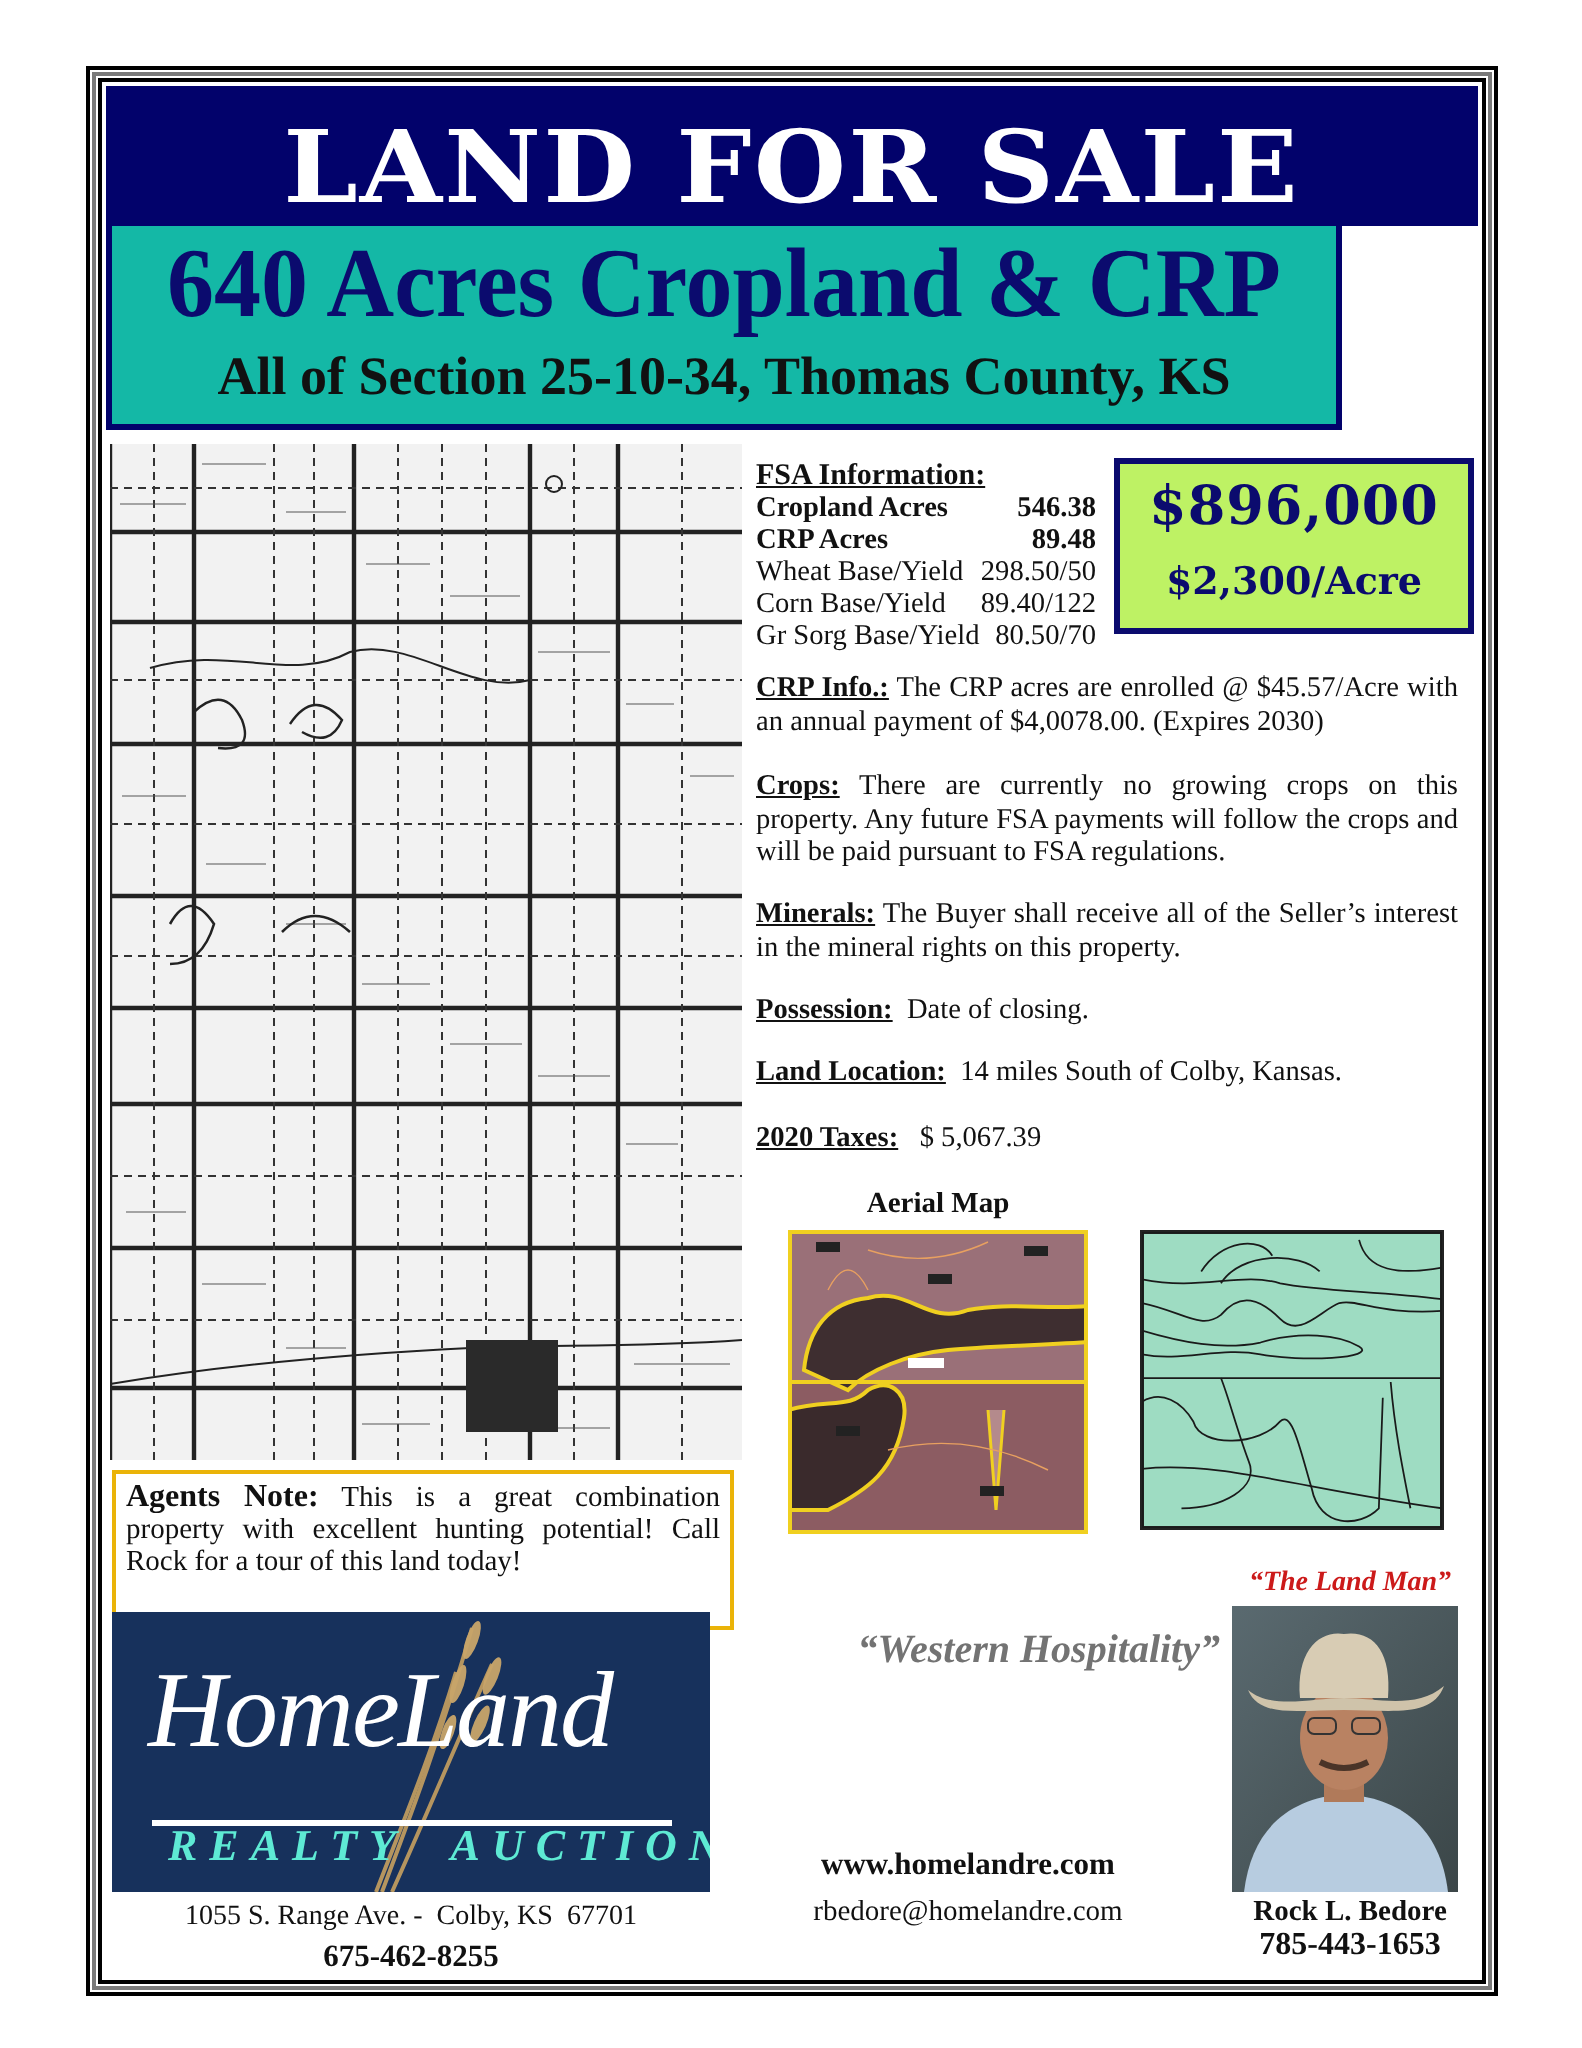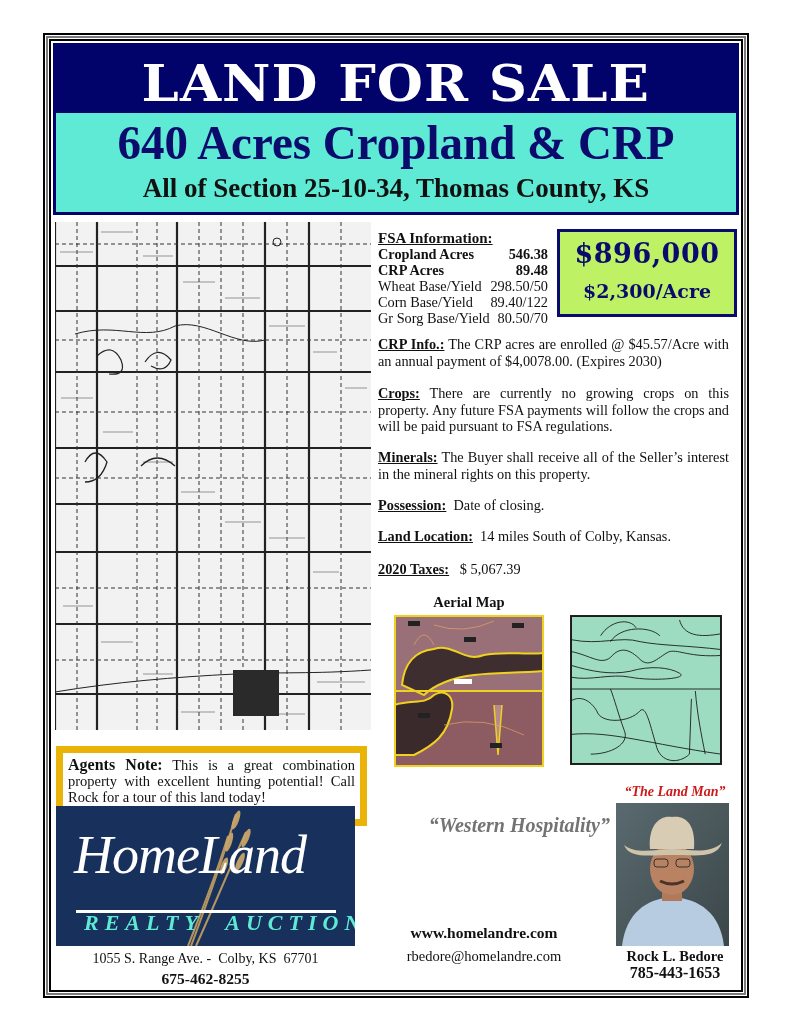--- a/index.html
+++ b/index.html
@@ -7,21 +7,21 @@
   body { position: relative; font-family: "Liberation Serif", serif; color: #111; }
 
   
   .frame-outer { position: absolute; left: 43px; top: 33px; width: 706px; height: 965px; border: 2px solid #000; }
   .frame-mid   { position: absolute; left: 46px; top: 36px; width: 700px; height: 959px; border: 2px solid #7a7a7a; }
   .frame-inner { position: absolute; left: 49px; top: 39px; width: 694px; height: 953px; border: 2px solid #000; }
 
   
   .banner { position: absolute; left: 53px; top: 43px; width: 686px; height: 70px; background: #02026b; display: flex; align-items: flex-end; justify-content: center; }
   .banner-title { color: #fff; font-family: "DejaVu Serif", serif; font-weight: 900; font-size: 50px; letter-spacing: 1px; transform: scaleX(1.06); }
-  .subbanner { position: absolute; left: 53px; top: 113px; width: 686px; height: 102px; border: 3px solid #02026b; border-top: none; background: #5eead4; }
+  .subbanner { position: absolute; left: 53px; top: 113px; width: 618px; height: 102px; border: 3px solid #02026b; border-top: none; background: #14b8a6; }
   .subtitle { position: absolute; left: 0; right: 0; top: 2px; text-align: center; font-family: "Liberation Serif", serif; font-weight: bold; font-size: 47px; color: #0b0b6e; transform: scaleY(1.05); }
   .location { position: absolute; left: 0; right: 0; top: 60px; text-align: center; font-family: "Liberation Serif", serif; font-weight: bold; font-size: 27px; color: #111; }
 
   
   .plat { position: absolute; left: 55px; top: 222px; width: 316px; height: 508px; background: #f4f4f4; overflow: hidden; }
   .plat svg { width: 100%; height: 100%; }
 
   
   .fsa { position: absolute; left: 378px; top: 230px; width: 170px; font-size: 14.3px; line-height: 16px; }
   .fsa-title { font-weight: bold; text-decoration: underline; font-size: 15px; }
@@ -33,21 +33,21 @@
   .price-acre { font-family: "DejaVu Serif", serif; font-weight: 900; font-size: 19px; color: #0b0b6e; margin-top: 11px; }
 
   .para { position: absolute; left: 378px; width: 351px; font-size: 14.3px; line-height: 16.5px; text-align: justify; }
   .para .lbl { font-weight: bold; text-decoration: underline; }
 
   .map-title { position: absolute; font-weight: bold; font-size: 14.5px; text-align: center; }
   .aerial { position: absolute; left: 394px; top: 615px; width: 150px; height: 152px; background: #8a5a5e; overflow: hidden; }
   .soils { position: absolute; left: 570px; top: 615px; width: 152px; height: 150px; background: #9cdcc0; border: 1px solid #222; overflow: hidden; }
   .aerial svg, .soils svg { width: 100%; height: 100%; }
 
-  .agent-note { position: absolute; left: 56px; top: 735px; width: 311px; height: 80px; border: 7px solid #eab308; padding: 4px 5px; font-size: 14.5px; line-height: 16px; text-align: justify; background: #fff; margin-top: 11px; }
+  .agent-note { position: absolute; left: 56px; top: 735px; width: 311px; height: 80px; border: 2px solid #eab308; padding: 4px 5px; font-size: 14.5px; line-height: 16px; text-align: justify; background: #fff; }
   .agent-note .lbl { font-weight: bold; font-size: 16px; }
 
   .logo { position: absolute; left: 56px; top: 806px; width: 299px; height: 140px; background: #17315c; overflow: hidden; padding-left: 12px; }
   .logo-text { position: absolute; left: 18px; top: 18px; font-family: "Liberation Serif", serif; font-style: italic; color: #fff; font-size: 54px; letter-spacing: -1px; }
   .logo-line { position: absolute; left: 20px; top: 104px; width: 260px; height: 3px; background: #fff; }
   .logo-sub { position: absolute; left: 28px; top: 104px; font-family: "Liberation Serif", serif; font-style: italic; font-weight: bold; color: #5eead4; font-size: 22px; letter-spacing: 6px; }
   .logo svg { position: absolute; left: 0; top: 0; width: 100%; height: 100%; }
 
   .address { position: absolute; left: 56px; top: 951px; width: 299px; text-align: center; font-size: 14px; }
   .office-phone { position: absolute; left: 56px; top: 970px; width: 299px; text-align: center; font-size: 15.5px; font-weight: bold; }

